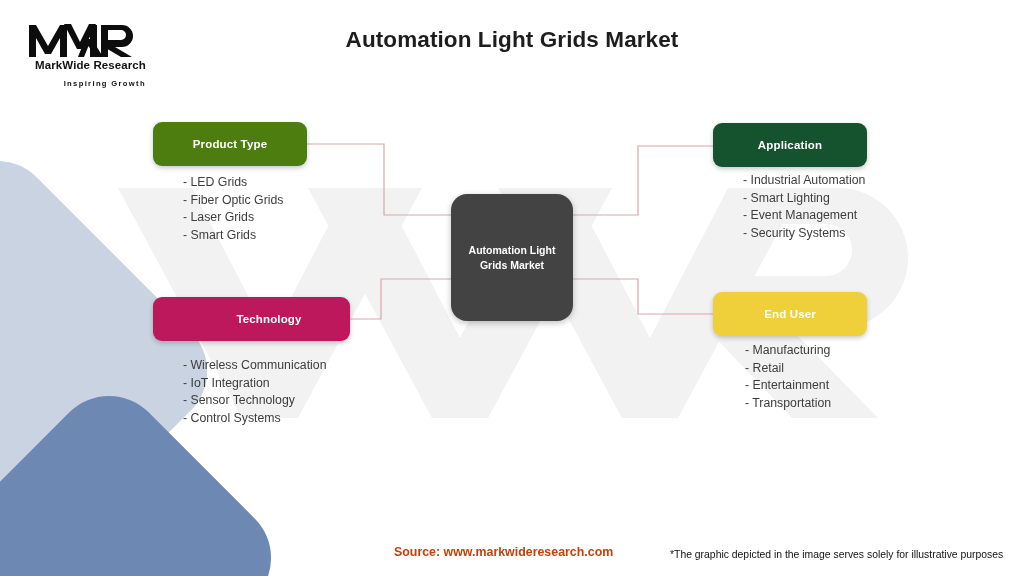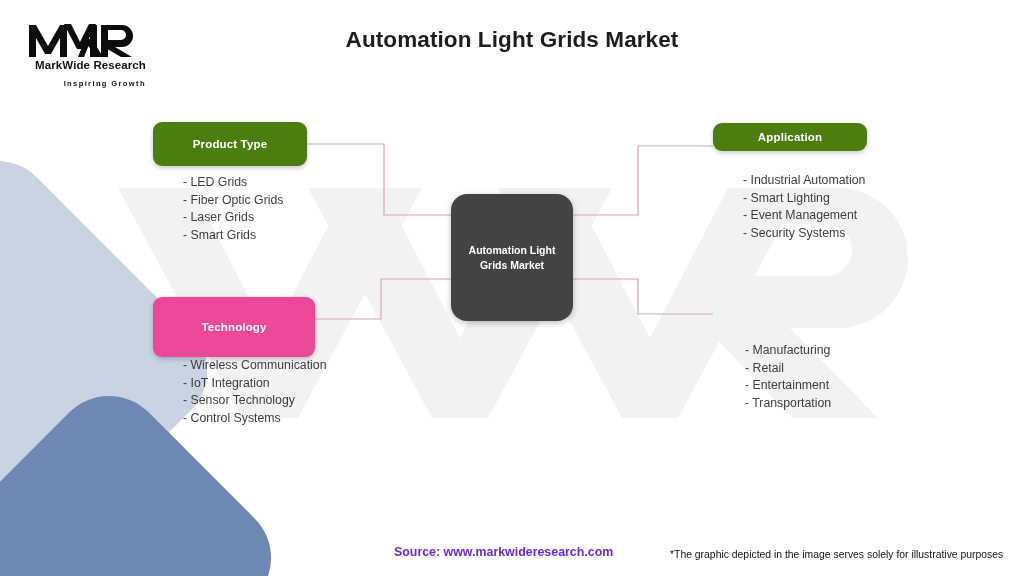--- a/index.html
+++ b/index.html
@@ -122,22 +122,22 @@
   }
   .node-label {
     font-size: 11.5px;
     font-weight: bold;
     color: #ffffff;
     letter-spacing: 0.15px;
     text-align: center;
   }
 
   .node-product   { left: 153px; top: 122px; width: 154px; height: 44px; background: #4d7c0f; }
-  .node-technology{ left: 153px; top: 297px; width: 162px; height: 60px; background: #ec4899; }
-  .node-application{ left: 713px; top: 123px; width: 154px; height: 28px; background: #4d7c0f; }
+  .node-technology{ left: 153px; top: 297px; width: 162px; height: 44px; background: #be185d; padding-left: 35px; }
+  .node-application{ left: 713px; top: 123px; width: 154px; height: 44px; background: #14532d; }
   .node-enduser   { left: 713px; top: 292px; width: 154px; height: 44px; background: #efd03a; }
 
   .node-center {
     position: absolute;
     left: 451px;
     top: 194px;
     width: 122px;
     height: 127px;
     background: #434343;
     border-radius: 16px;
@@ -169,21 +169,21 @@
   .items-enduser     { left: 745px; top: 342px; }
   .item-line { display: block; }
 
   
   .footer-source {
     position: absolute;
     left: 394px;
     top: 545px;
     font-size: 12.4px;
     font-weight: bold;
-    color: #6d28d9;
+    color: #c2410c;
   }
   .footer-note {
     position: absolute;
     left: 670px;
     top: 549px;
     font-size: 10.4px;
     color: #111111;
     white-space: nowrap;
   }
 </style>
@@ -262,20 +262,23 @@
   <div class="node node-application">
     <span class="node-label">Application</span>
   </div>
   <div class="items items-application">
     <span class="item-line">- Industrial Automation</span>
     <span class="item-line">- Smart Lighting</span>
     <span class="item-line">- Event Management</span>
     <span class="item-line">- Security Systems</span>
   </div>
 
+  <div class="node node-enduser">
+    <span class="node-label">End User</span>
+  </div>
   <div class="items items-enduser">
     <span class="item-line">- Manufacturing</span>
     <span class="item-line">- Retail</span>
     <span class="item-line">- Entertainment</span>
     <span class="item-line">- Transportation</span>
   </div>
 
   <div class="footer-source">Source: www.markwideresearch.com</div>
   <div class="footer-note">*The graphic depicted in the image serves solely for illustrative purposes</div>
 

